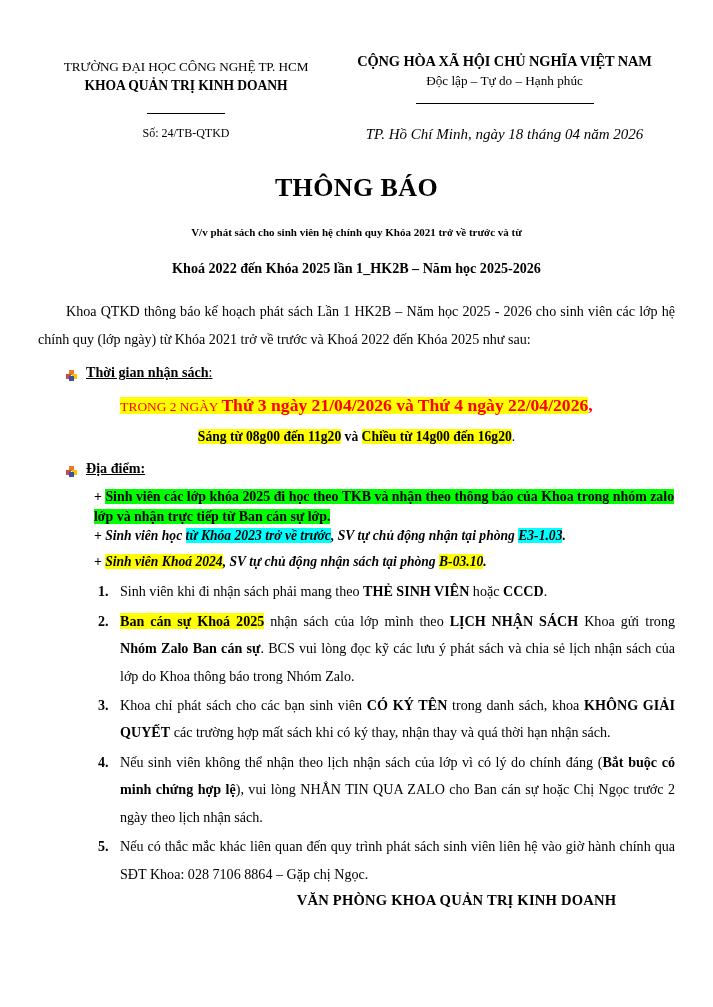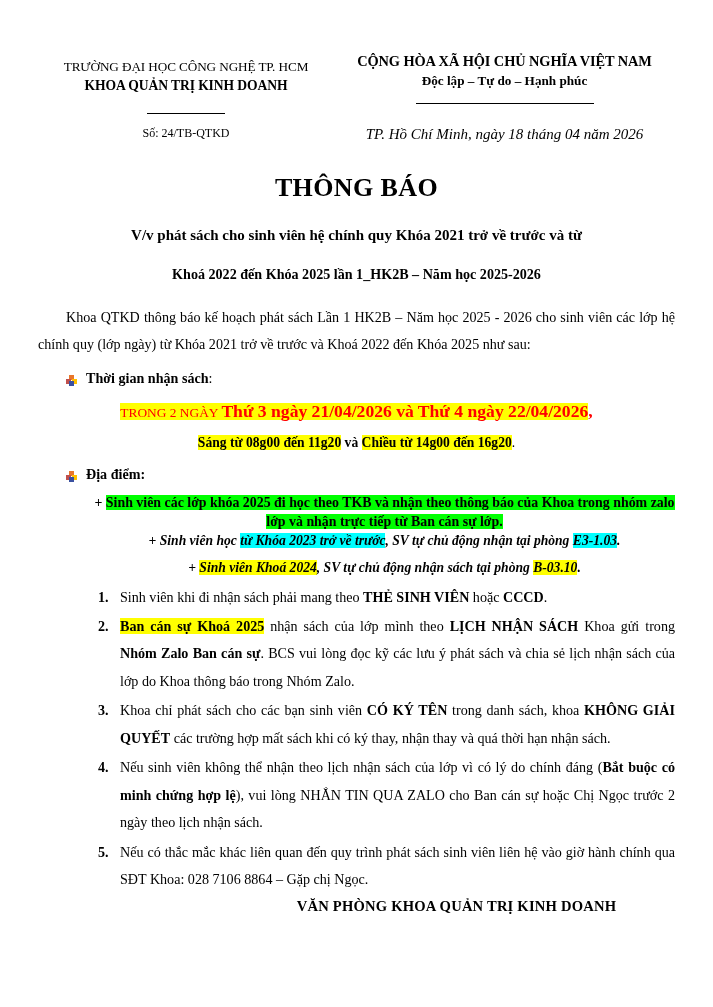--- a/index.html
+++ b/index.html
@@ -50,21 +50,21 @@
     letter-spacing: -0.1px;
   }
   .nation-line1 {
     font-size: 14.4px;
     font-weight: bold;
     line-height: 1.3;
     letter-spacing: -0.1px;
   }
   .nation-line2 {
     font-size: 13.2px;
-    font-weight: bold;
+    font-weight: normal;
     line-height: 1.55;
   }
   .rule {
     border-bottom: 1.3px solid #000;
     margin: 0 auto;
   }
   .rule-left { width: 78px; margin-top: 17px; }
   .rule-right { width: 178px; margin-top: 12px; }
 
   .subhdr {
@@ -85,21 +85,21 @@
   }
 
   
   .title-block { text-align: center; margin-top: 30px; }
   .doc-title {
     font-size: 26px;
     font-weight: bold;
     letter-spacing: 0.4px;
   }
   .subtitle {
-    font-size: 15px;
+    font-size: 11px;
     font-weight: bold;
     margin-top: 22px;
     line-height: 1.35;
     padding: 0 24px;
   }
   .subtitle2 {
     font-size: 14.1px;
     font-weight: bold;
     margin-top: 20px;
     line-height: 1.35;
@@ -109,23 +109,24 @@
   .intro {
     margin-top: 20px;
     font-size: 14.1px;
     line-height: 1.95;
     text-align: justify;
     text-indent: 28px;
   }
 
   .bullet-row {
     display: flex;
-    align-items: flex-start;
+    align-items: flex-end;
     margin-top: 11px;
     padding-left: 28px;
+    text-decoration: underline;
   }
   .wd-bullet {
     width: 11px;
     height: 11px;
     position: relative;
     flex: 0 0 auto;
     margin-top: 5px;
     margin-right: 9px;
   }
   .wd-bullet i {
@@ -169,21 +170,20 @@
     font-weight: bold;
     color: #000;
   }
   .hl-yellow { background: #ffff00; }
   .hl-green  { background: #00ff00; }
   .hl-cyan   { background: #00ffff; }
 
   .loc-block {
     margin-top: 10px;
     padding-left: 56px;
-    text-align: center;
   }
   .loc-1 {
     font-size: 13.9px;
     font-weight: bold;
     line-height: 1.38;
   }
   .loc-2, .loc-3 {
     font-size: 13.6px;
     font-weight: bold;
     font-style: italic;

